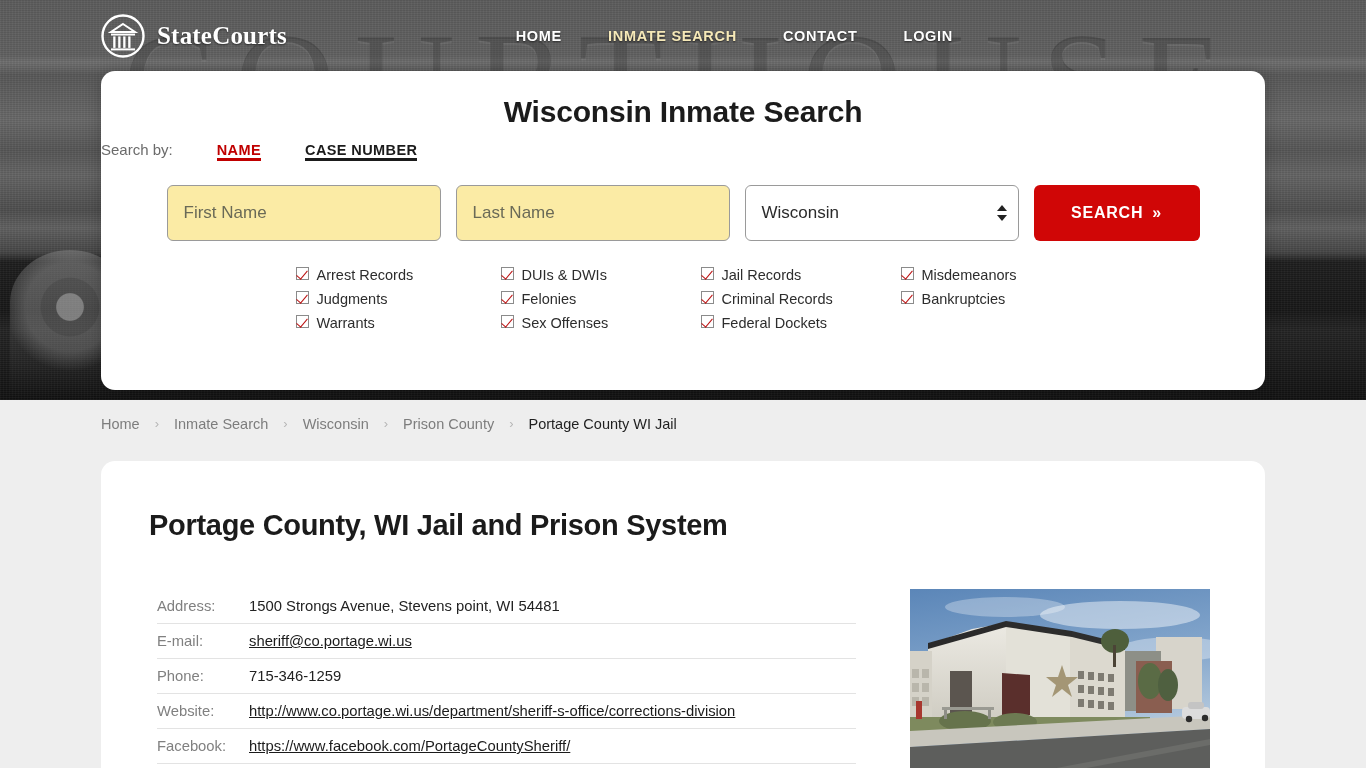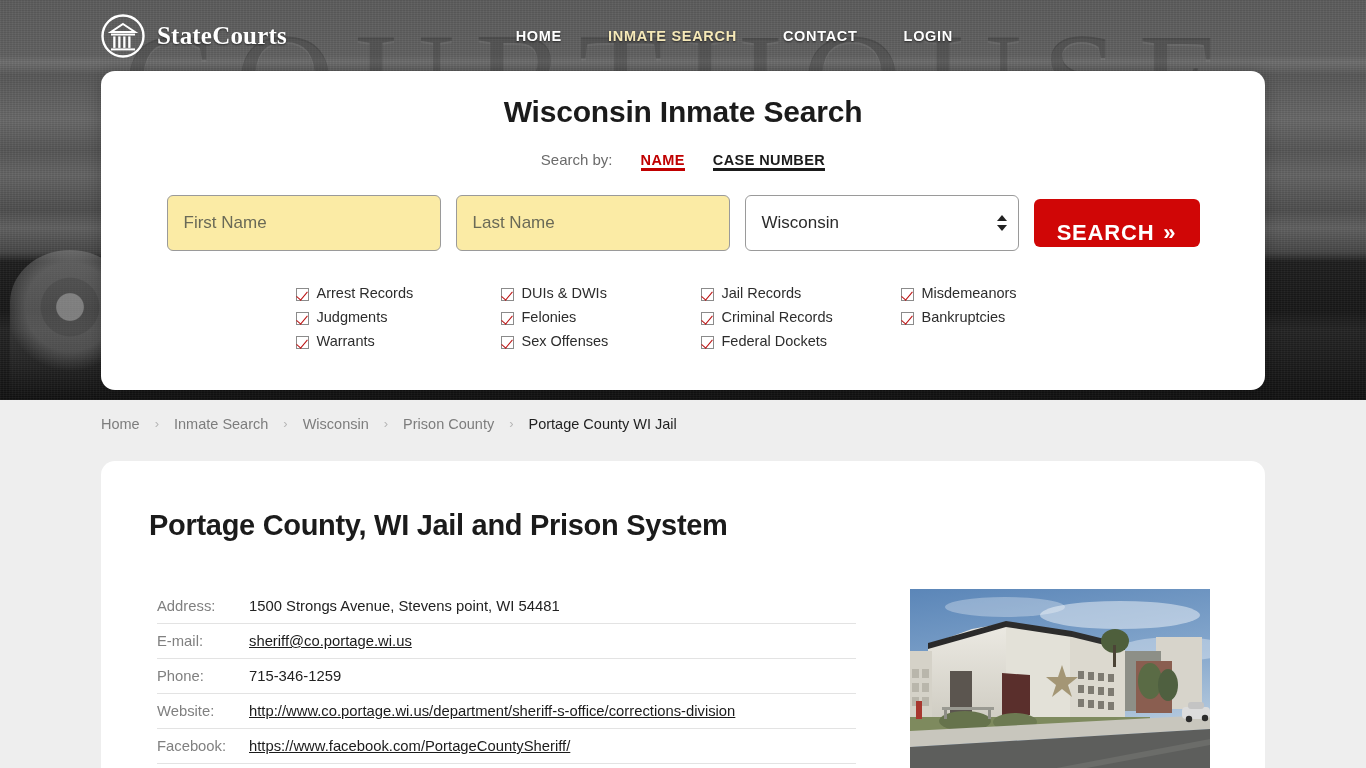--- a/index.html
+++ b/index.html
@@ -127,25 +127,24 @@
   .search-title {
     margin: 0;
     padding-top: 24px;
     text-align: center;
     font-size: 30px;
     font-weight: 700;
     color: #1b1b1b;
     letter-spacing: -.2px;
   }
   .searchby-row {
-    margin-top: 22px;
+    margin-top: 12px;
     display: flex;
     align-items: flex-end;
-    justify-content: center;
-    gap: 28px;
+    gap: 44px;
   }
   .searchby-label {
     font-size: 15px;
     color: #6b6b6b;
     padding-bottom: 3px;
   }
   .tab {
     font-size: 14.5px;
     font-weight: 700;
     letter-spacing: .4px;
@@ -205,46 +204,46 @@
   .select-arrows span {
     display: block;
     width: 0; height: 0;
     border-left: 5px solid transparent;
     border-right: 5px solid transparent;
   }
   .select-arrows .up { border-bottom: 6px solid #222; }
   .select-arrows .down { border-top: 6px solid #222; }
 
   .search-btn {
-    width: 166px; height: 48px;
+    width: 166px; height: 56px;
     background: #d00606;
     border: none;
     border-radius: 6px;
     color: #ffffff;
     font-family: "Liberation Sans", sans-serif;
-    font-size: 22px;
+    font-size: 16px;
     font-weight: 700;
     letter-spacing: .8px;
     cursor: pointer;
     display: flex;
-    align-items: flex-end;
+    align-items: center;
     justify-content: center;
     gap: 9px;
   }
 
   .checks {
     margin: 26px auto 0;
     width: 775px;
     display: grid;
     grid-template-columns: 205px 200px 200px 170px;
     row-gap: 0;
   }
   .check {
     display: flex;
-    align-items: flex-end;
+    align-items: flex-start;
     gap: 8px;
     height: 24px;
     font-size: 14.5px;
     color: #2d2d2d;
   }
   .check-box {
     width: 13px; height: 13px;
     border: 1px solid #8b8b8b;
     position: relative;
     flex: 0 0 13px;

